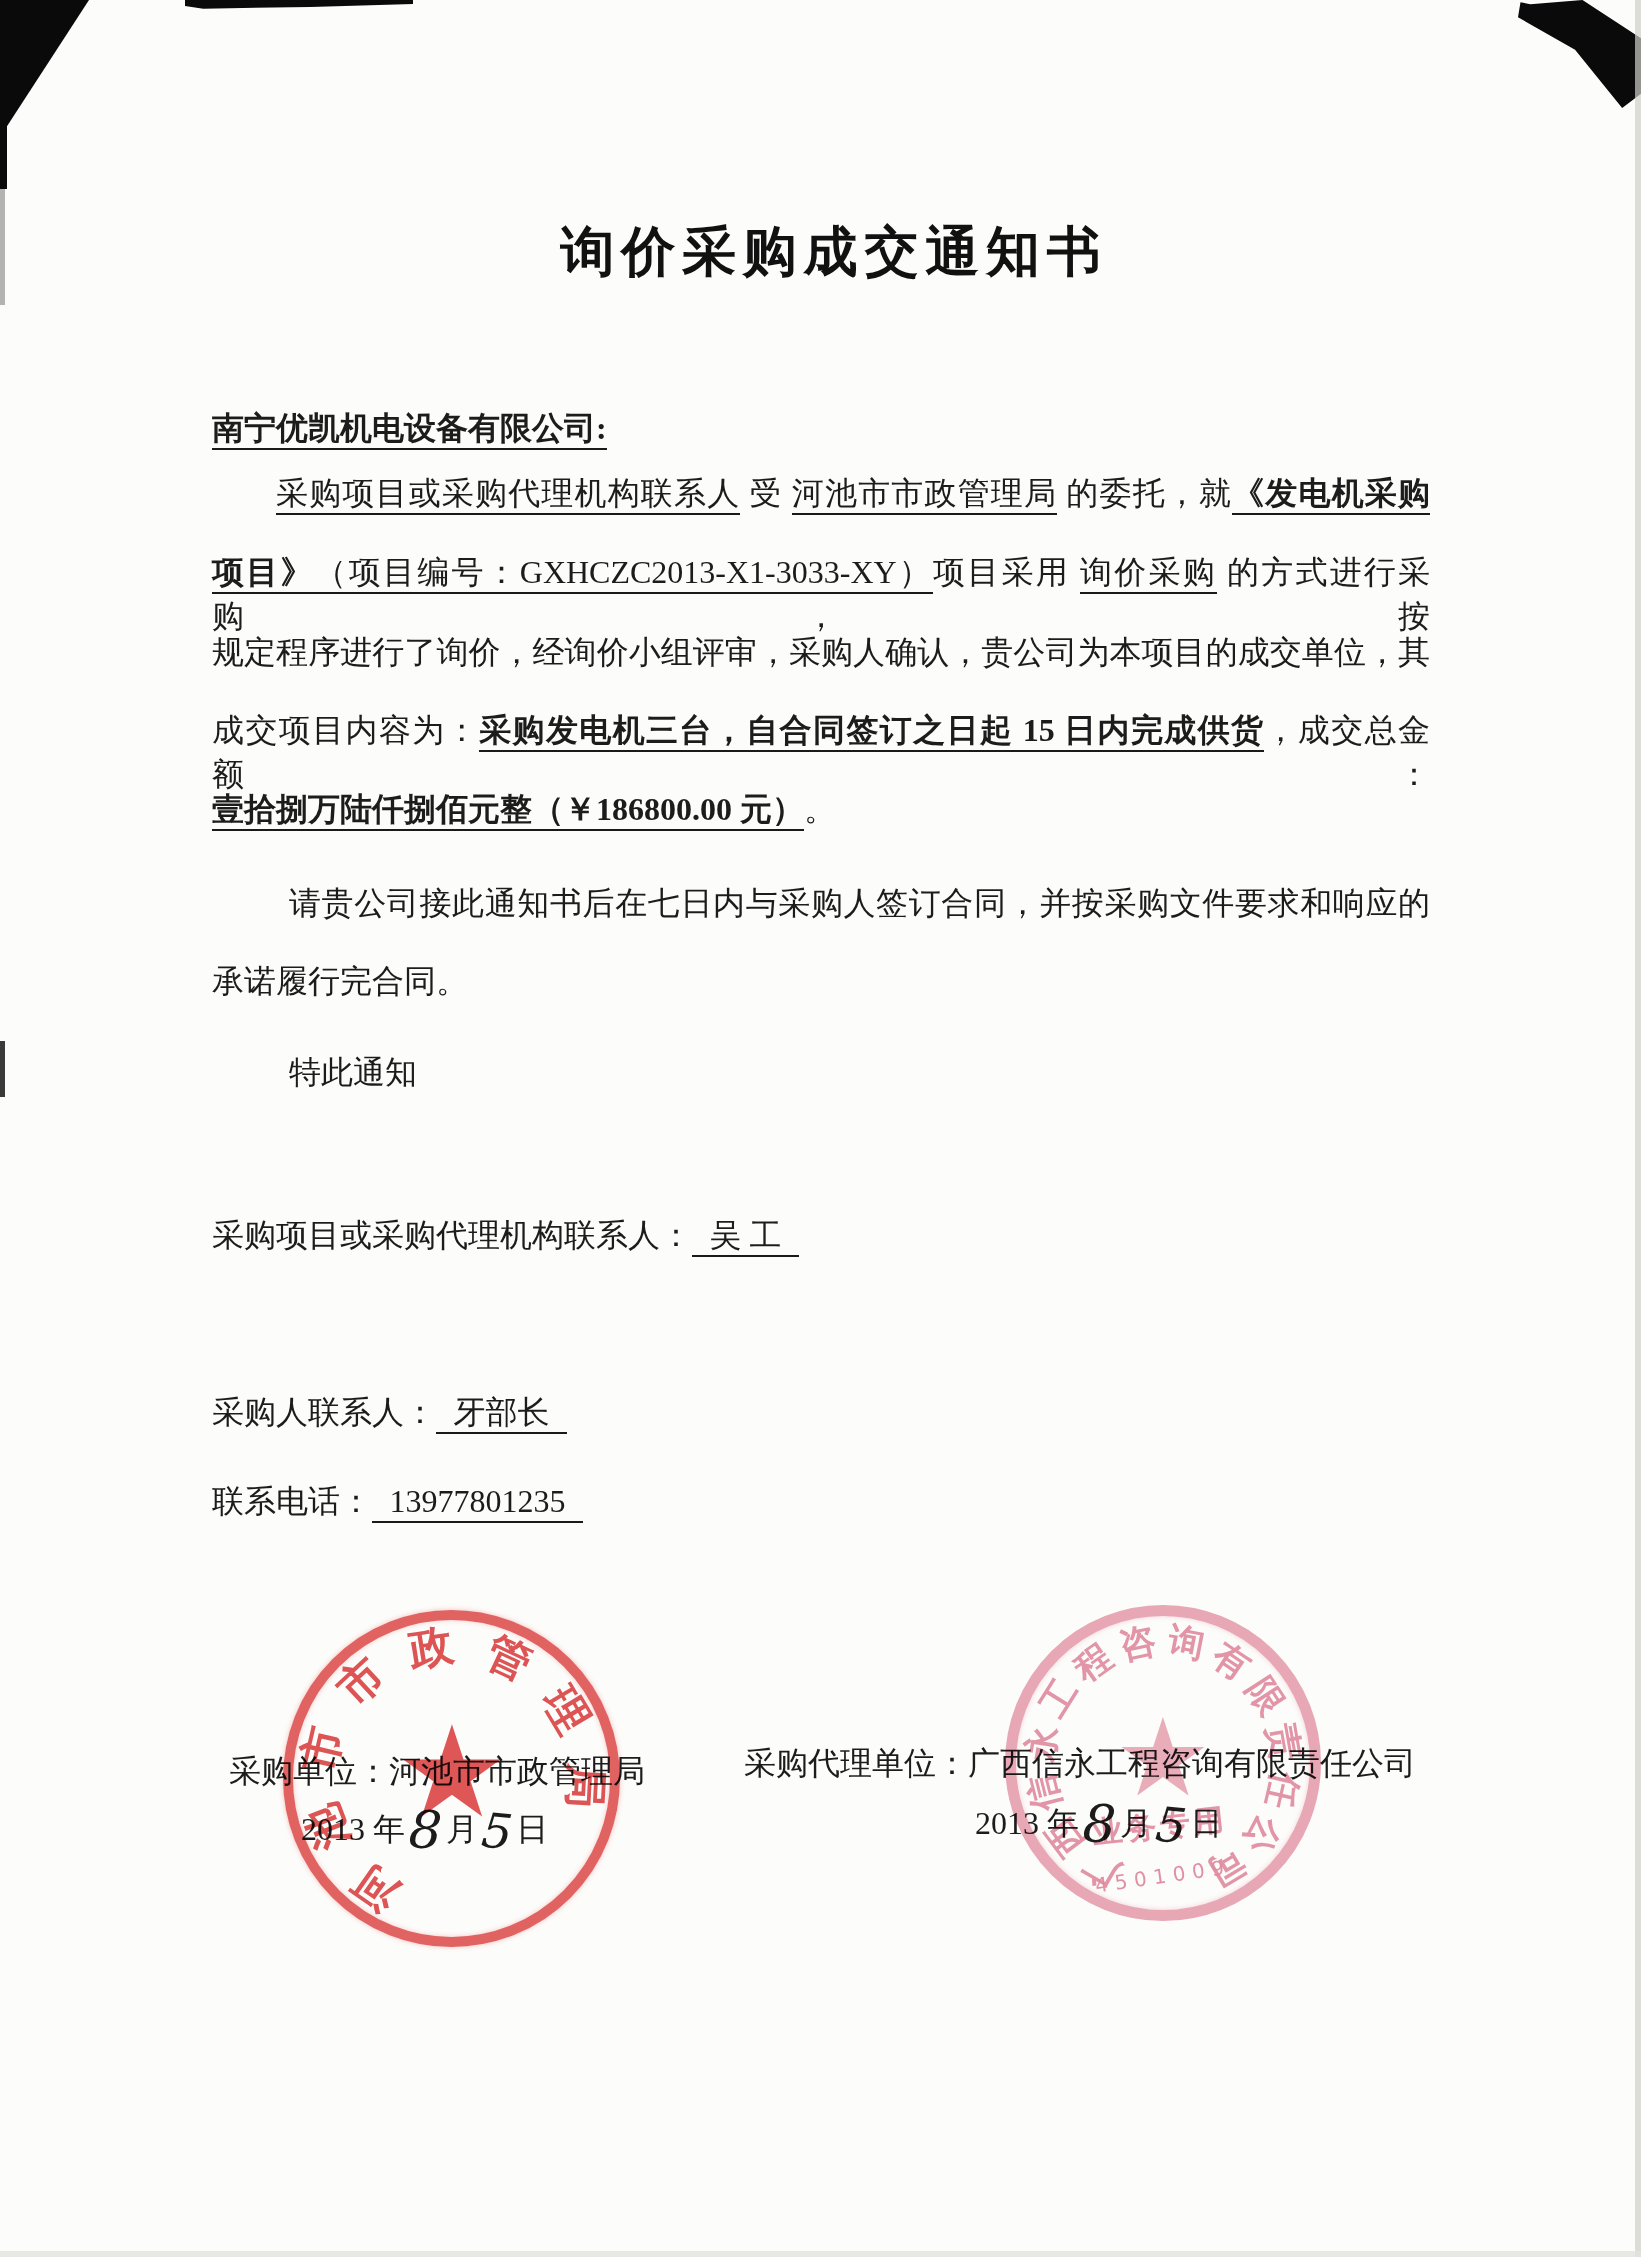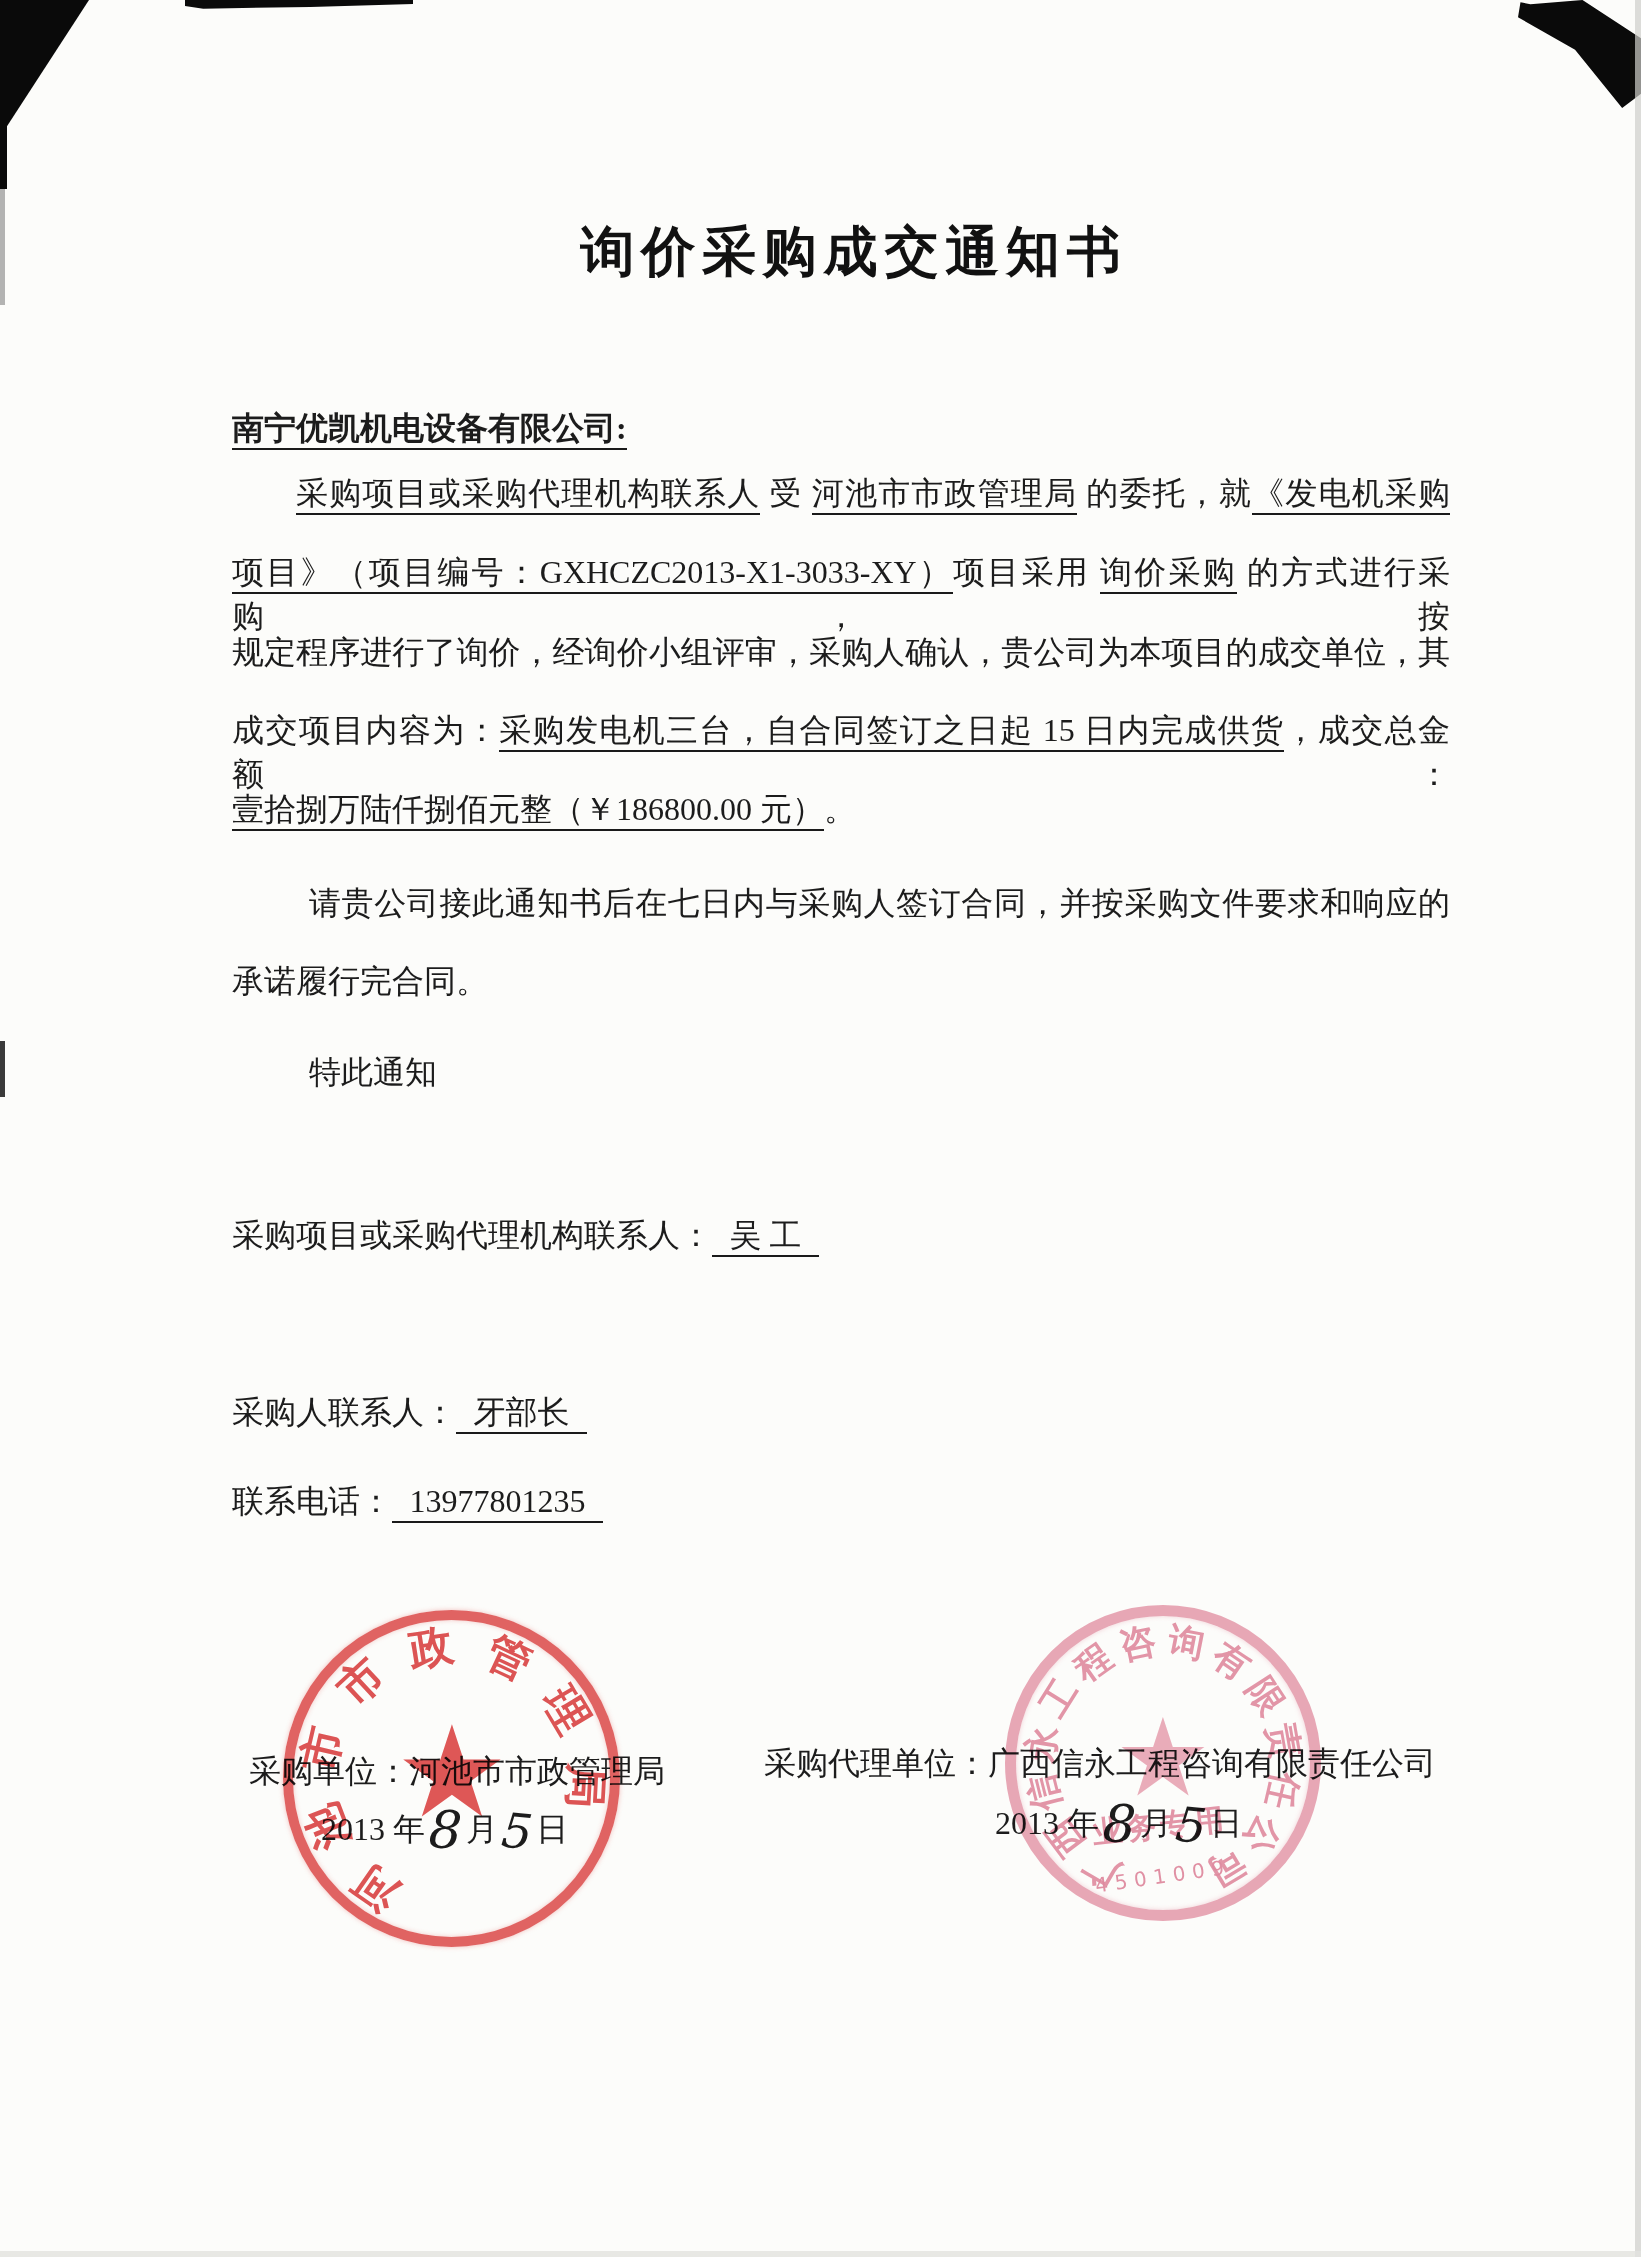--- a/index.html
+++ b/index.html
@@ -19,21 +19,21 @@
     clip-path:polygon(0 0,100% 0,100% 45%,55% 80%,8% 100%,0 70%);}
   .art-tr{left:1518px;top:0;width:124px;height:108px;
     clip-path:polygon(10% 4%,52% 0,100% 36%,100% 86%,84% 100%,46% 46%,0 16%,2% 2%);}
   .art-left-strip{left:0;top:0;width:6.8px;height:189px;}
   .art-left-fade{left:0;top:189px;width:4.8px;height:116px;background:#777;opacity:.55;}
   .art-left-dash{left:0;top:1041px;width:4.8px;height:56px;background:#3a3a3a;}
   .art-right-edge{left:1635px;top:0;width:6.8px;height:2257px;background:#cfcfcb;opacity:.7;}
   .art-bottom-edge{left:0;top:2251px;width:1641px;height:6.8px;background:#e2e2de;opacity:.8;}
 
   
-  .abs{position:absolute;z-index:10;margin-left:20px;}
+  .abs{position:absolute;z-index:10;}
   .title{
     left:225px;width:1218px;top:216px;
     text-align:center;font-size:54px;font-weight:700;letter-spacing:6.8px;
     color:#111;
   }
   .bodyline{
     left:212px;width:1218px;
     font-size:32px;line-height:44px;white-space:nowrap;
   }
   .just{white-space:normal;text-align:justify;text-align-last:justify;}
@@ -44,21 +44,21 @@
   .l4{top:708px;}
   .l5{top:787px;}
   .l6{top:881px;text-indent:77px;}
   .l7{top:959px;}
   .l8{top:1050px;text-indent:77px;}
   .c1{top:1213px;}
   .c2{top:1302px;}
   .c3{top:1390px;}
   .c4{top:1479px;}
   .u{border-bottom:2.9px solid #1a1a1a;padding-bottom:1.9px;}
-  .b{font-weight:400;}
+  .b{font-weight:700;}
   .uv{border-bottom:2.9px solid #1a1a1a;padding:0 17.4px 1.9px 17.4px;text-align:center;}
   .gap{display:inline-block;width:13.5px;}
 
   
   .sig{font-size:32px;white-space:nowrap;z-index:10;}
   .sig-left-label{left:229px;top:1750px;}
   .sig-right-label{left:744px;top:1742px;font-family:Liberation Serif, serif;}
   .sig-left-date{left:301px;top:1804px;}
   .sig-right-date{left:975px;top:1798px;}
   .hw{

